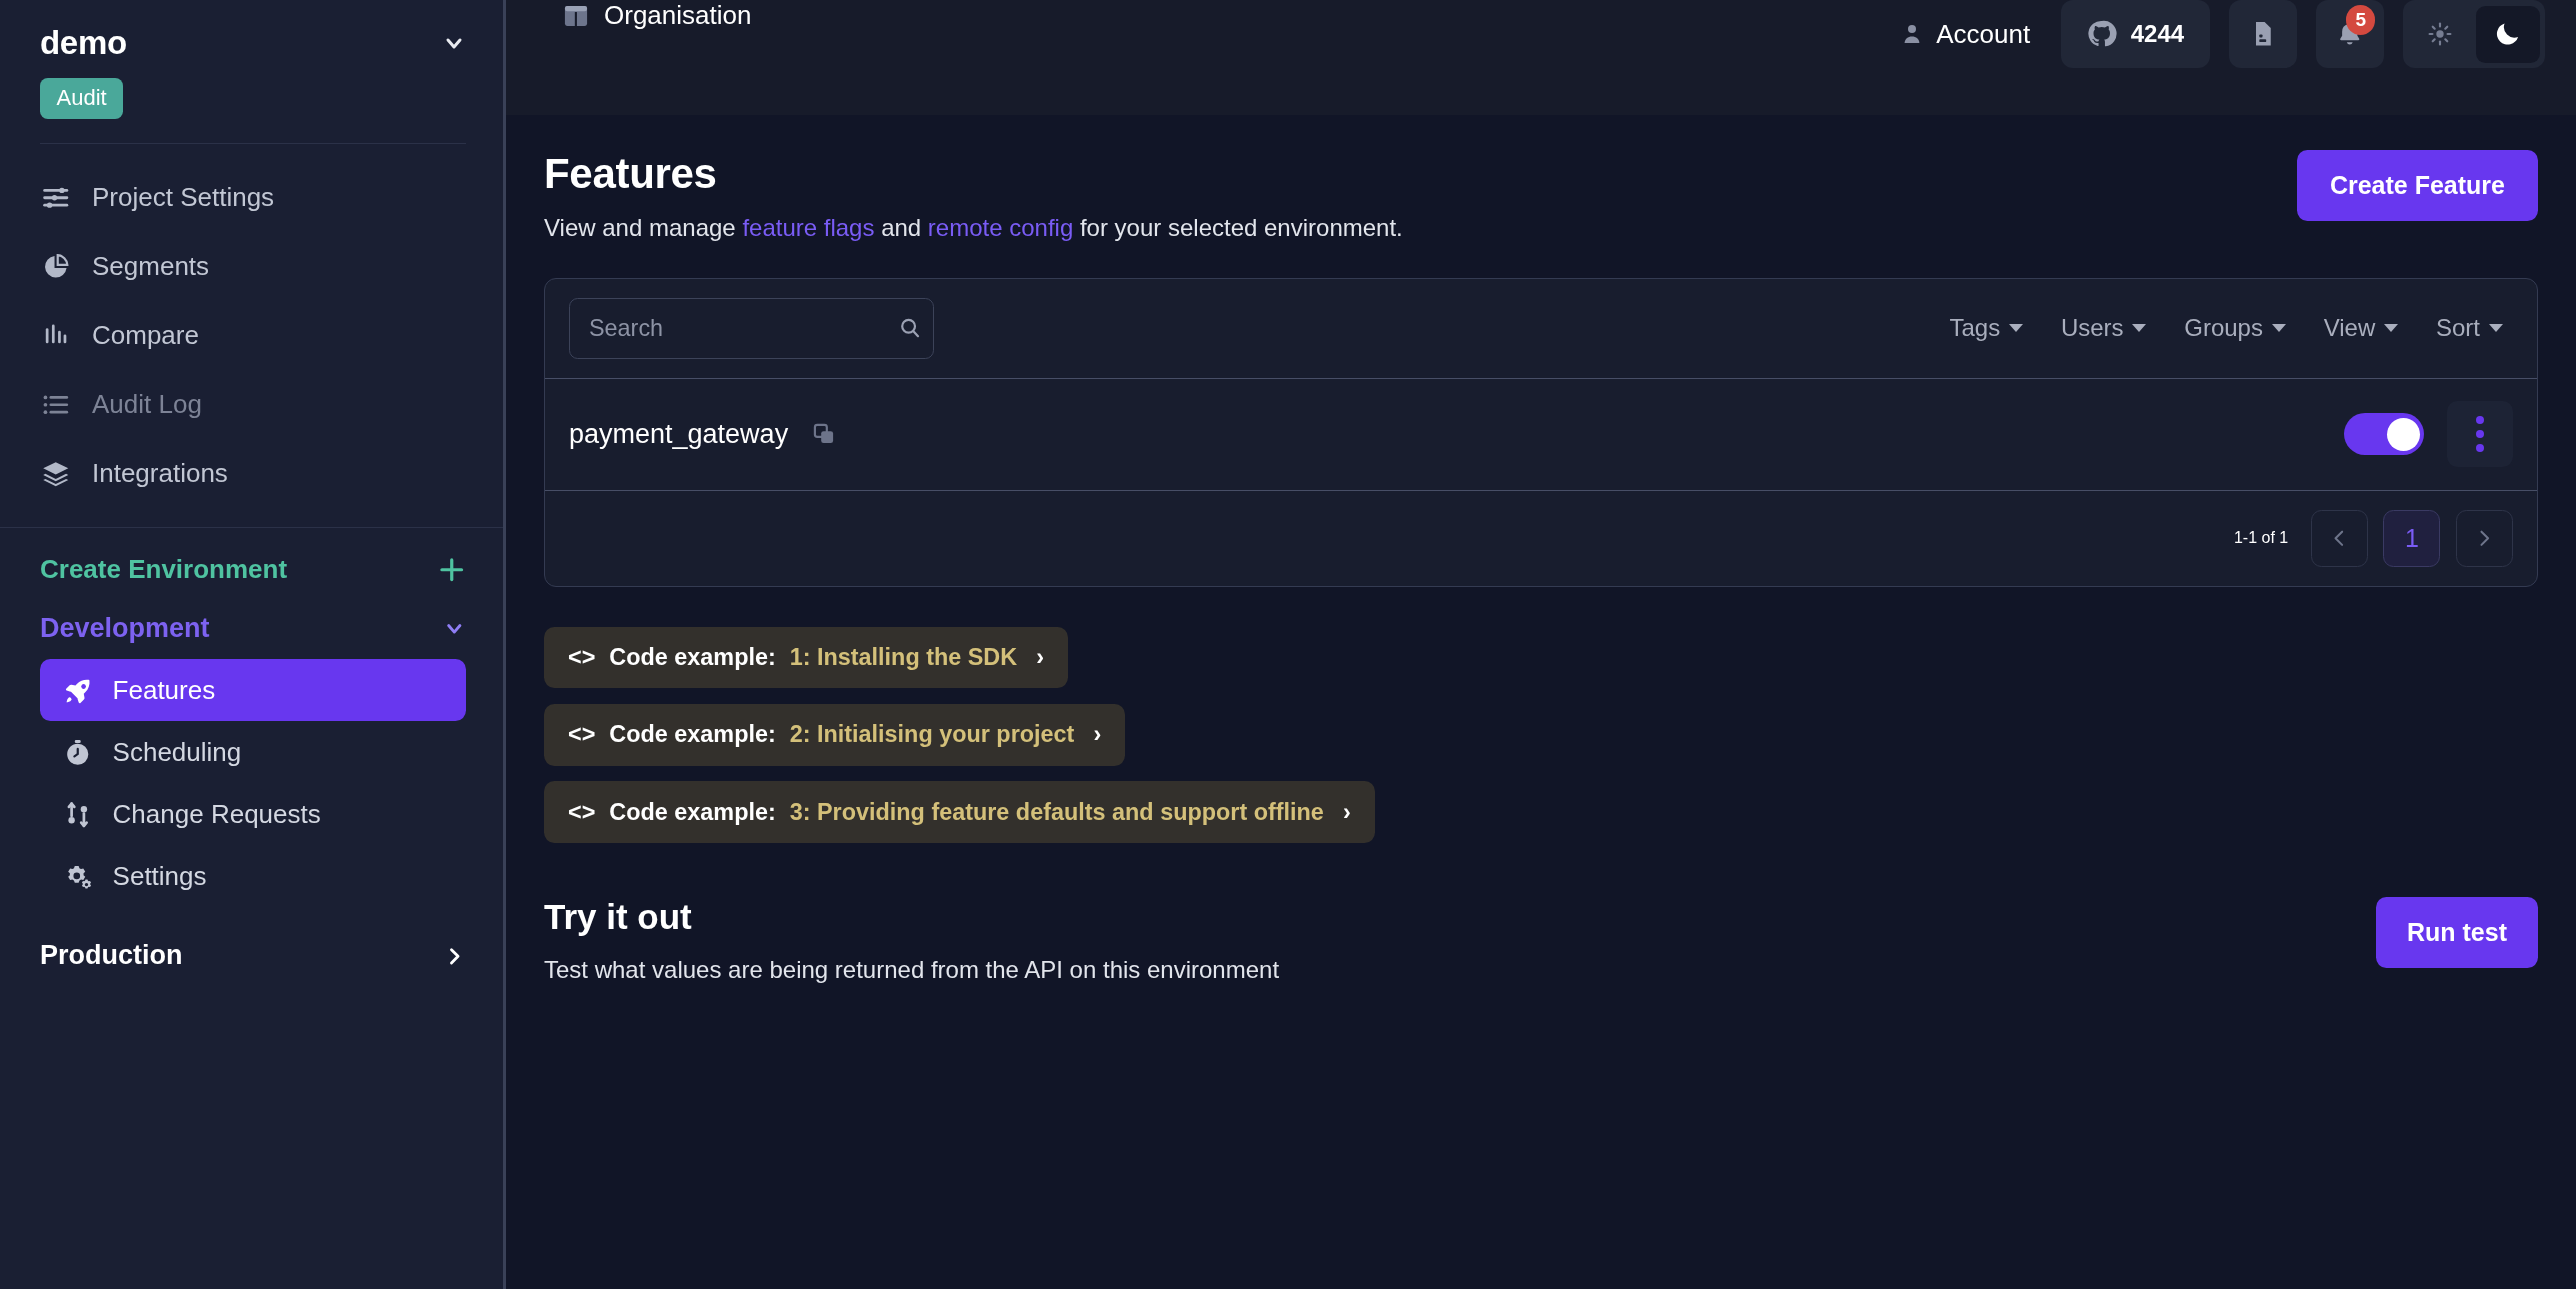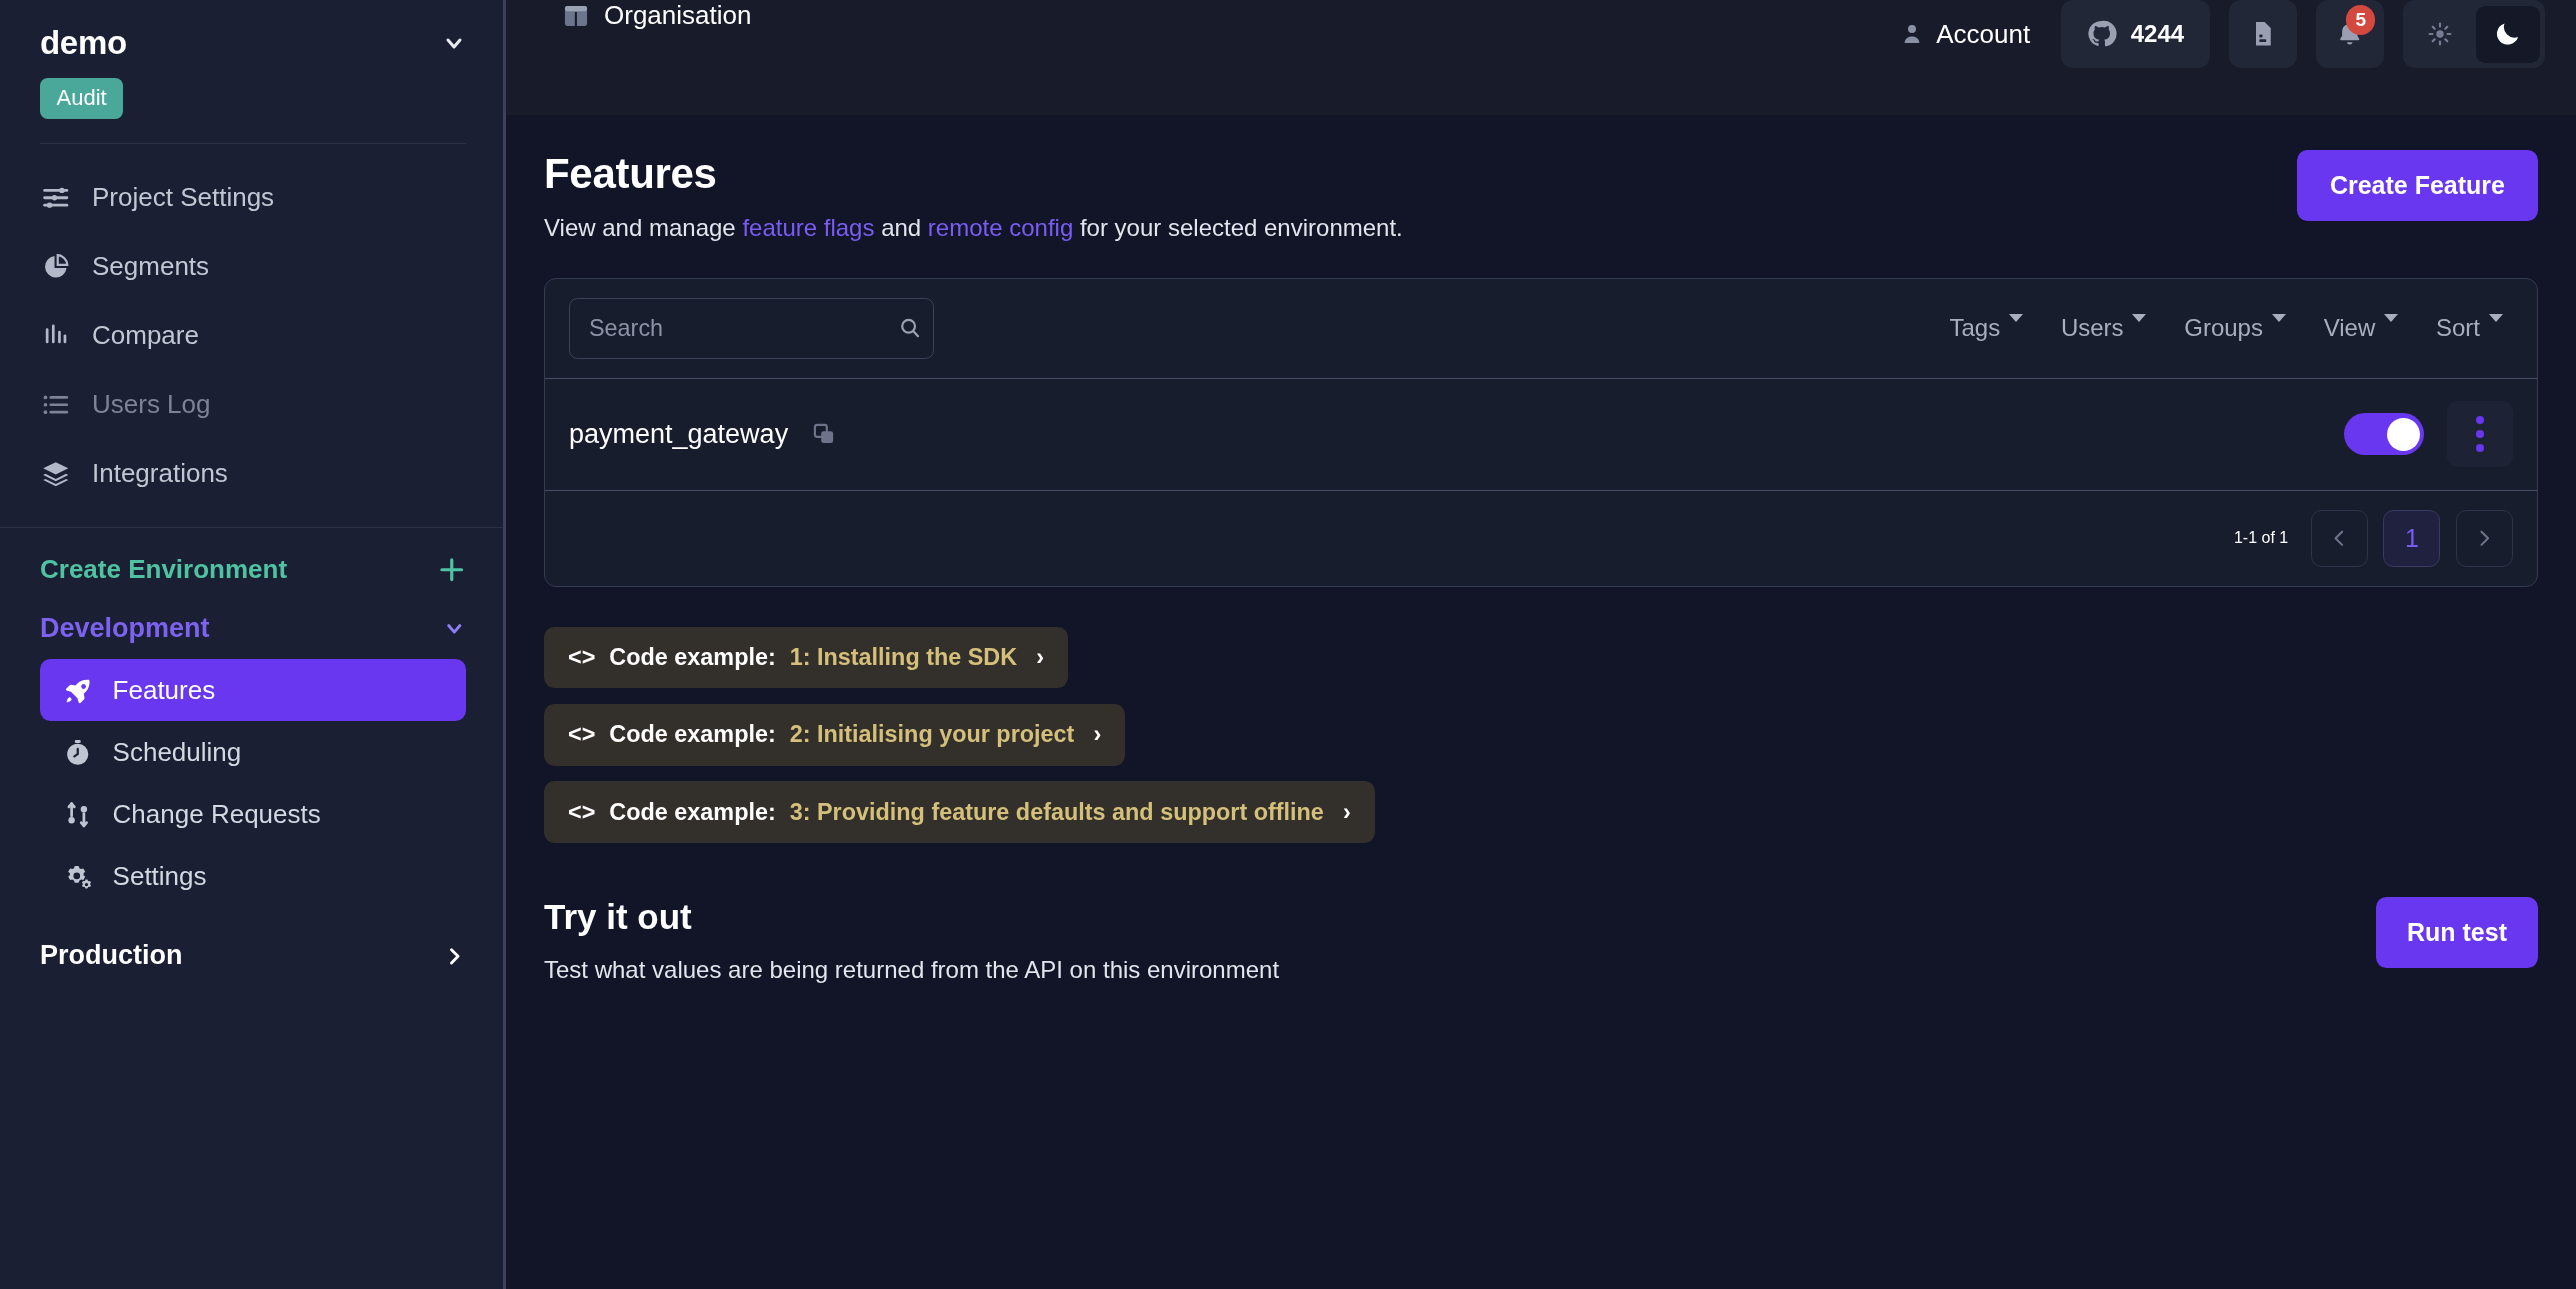--- a/index.html
+++ b/index.html
@@ -141,21 +141,21 @@
     border:0.9px solid #3c4359; border-radius:8.7px;
     padding: 0 19px; background:transparent;
   }
   .search-box input {
     flex:1; background:transparent; border:none; outline:none;
     color:#e3e6ee; font-size:23.4px; font-family:"Liberation Sans", sans-serif;
   }
   .search-box input::placeholder { color:#8d93a5; }
   .search-ico { width:24px; height:24px; color:#9aa0b2; }
   .filters { margin-left:auto; display:flex; align-items:center; gap:38px; padding-right:10.4px; }
-  .filter { display:flex; gap:8.7px; color:#a9aebd; font-size:24px; }
+  .filter { display:flex; align-items:center; gap:8.7px; color:#a9aebd; font-size:24px; }
   .caret { width:0;height:0;border-left:7.8px solid transparent;border-right:7.8px solid transparent;border-top:8.7px solid #a9aebd; }
 
   .panel-sep { height:0.9px; background:#474e66; }
 
   .feature-row { display:flex; align-items:center; padding: 22.6px 24px; min-height:95px; }
   .feature-name { color:#ffffff; font-size:27px; }
   .copy-ico { width:26px; height:26px; color:#6d748a; margin-left:22.6px; }
   .row-right { margin-left:auto; display:flex; align-items:center; gap:22.6px; }
   .toggle {
     width:80px; height:42px; border-radius:21px; background:#6837ef;
@@ -263,21 +263,21 @@
         <span class="nav-ico">
           <svg viewBox="0 0 24 24" width="29.5" height="29.5" stroke="currentColor" stroke-width="2.2" stroke-linecap="round">
               <line x1="8" y1="6" x2="21" y2="6"></line>
               <line x1="8" y1="12" x2="21" y2="12"></line>
               <line x1="8" y1="18" x2="21" y2="18"></line>
               <circle cx="3.6" cy="6" r="1.5" fill="currentColor" stroke="none"></circle>
               <circle cx="3.6" cy="12" r="1.5" fill="currentColor" stroke="none"></circle>
               <circle cx="3.6" cy="18" r="1.5" fill="currentColor" stroke="none"></circle>
             </svg>
         </span>
-        <span>Users Log</span>
+        <span>Audit Log</span>
       </div>
 
       <div class="nav-item">
         <span class="nav-ico">
           <svg viewBox="0 0 24 24" width="29.5" height="29.5" fill="currentColor">
               <path d="M12 2.6 1.8 7.6 12 12.6l10.2-5zM3.6 12.1 1.8 13l10.2 5 10.2-5-1.8-.9-8.4 4.1z"></path>
               <path d="M3.6 16.2 1.8 17.1l10.2 5 10.2-5-1.8-.9-8.4 4.1z"></path>
             </svg>
         </span>
         <span>Integrations</span>

